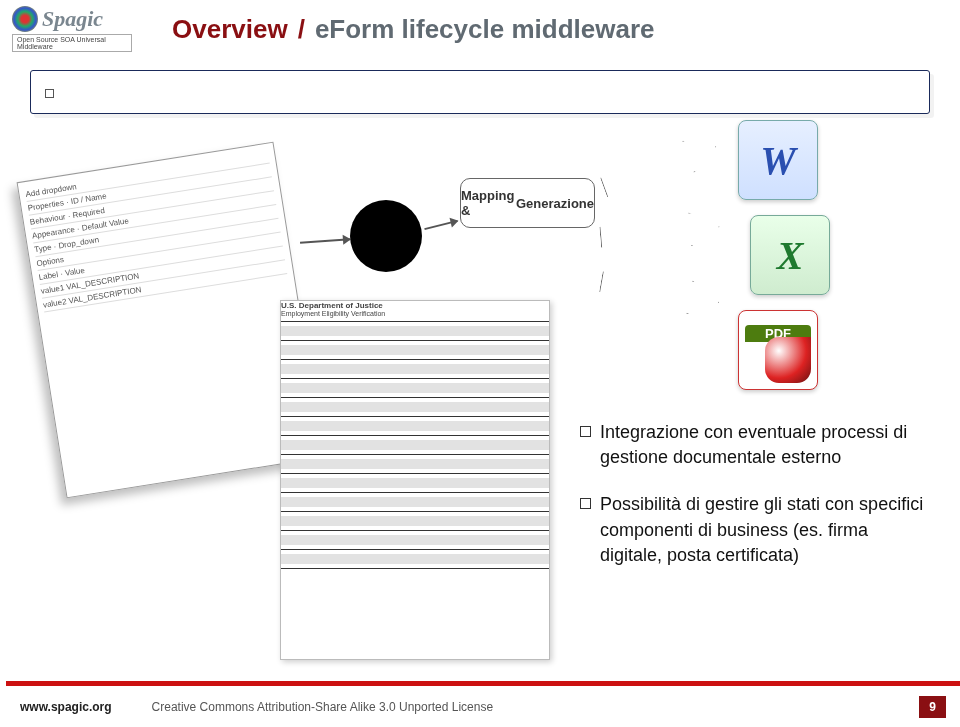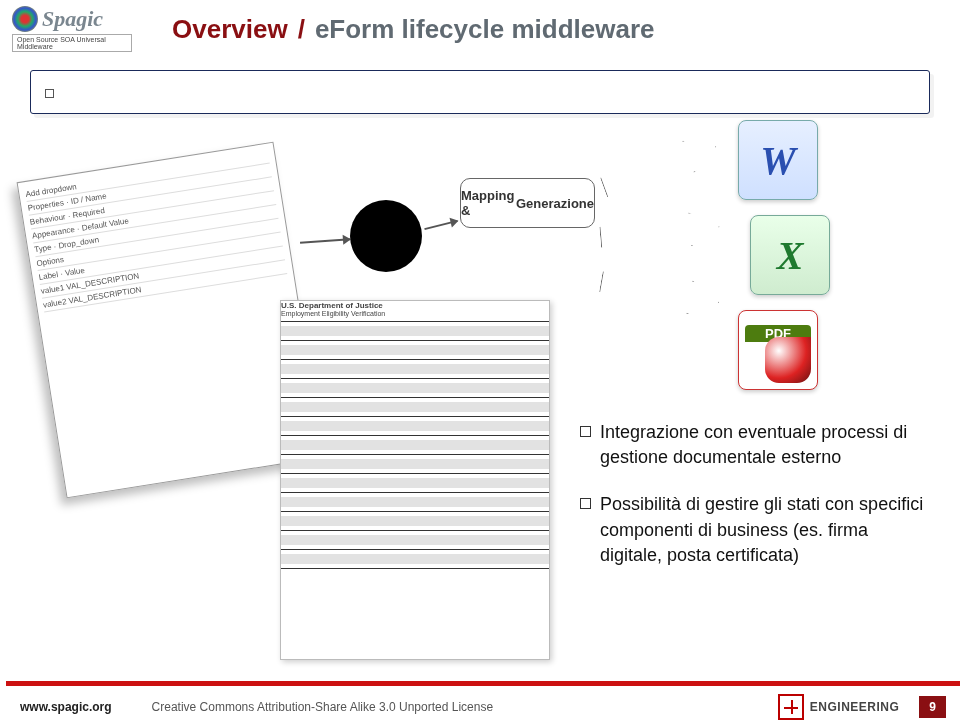--- a/index.html
+++ b/index.html
@@ -344,18 +344,14 @@
   <div class="bullets">
     <div class="item"><span>Integrazione con eventuale processi di gestione documentale esterno</span></div>
     <div class="item"><span>Possibilità di gestire gli stati con specifici componenti di business (es. firma digitale, posta certificata)</span></div>
   </div>
 
 </div>
 
 <div class="footer">
   <span class="url">www.spagic.org</span>
   <span class="cc">Creative Commons Attribution-Share Alike 3.0 Unported License</span>
-  <span class="eng">
-    <span class="eng-logo"></span>
-    <span>ENGINEERING</span>
-  </span>
   <span class="pagenum">9</span>
 </div>
 
 </body></html>

